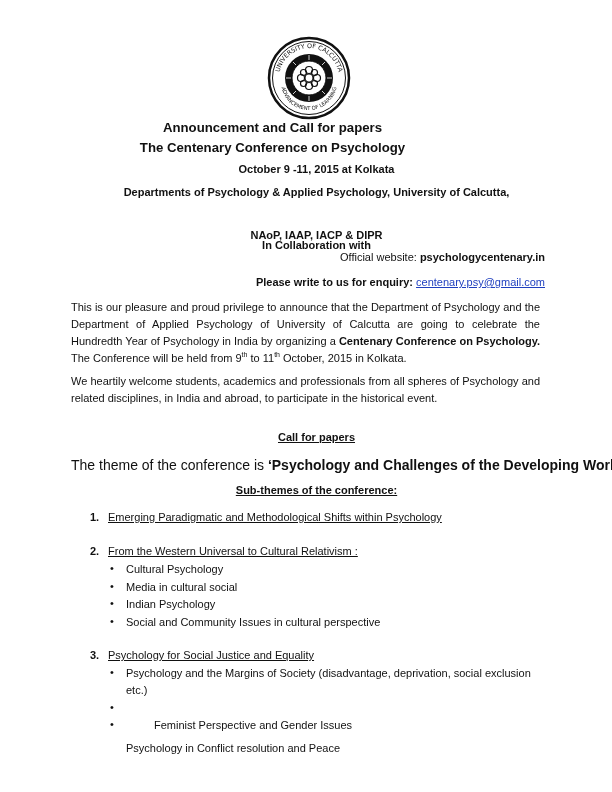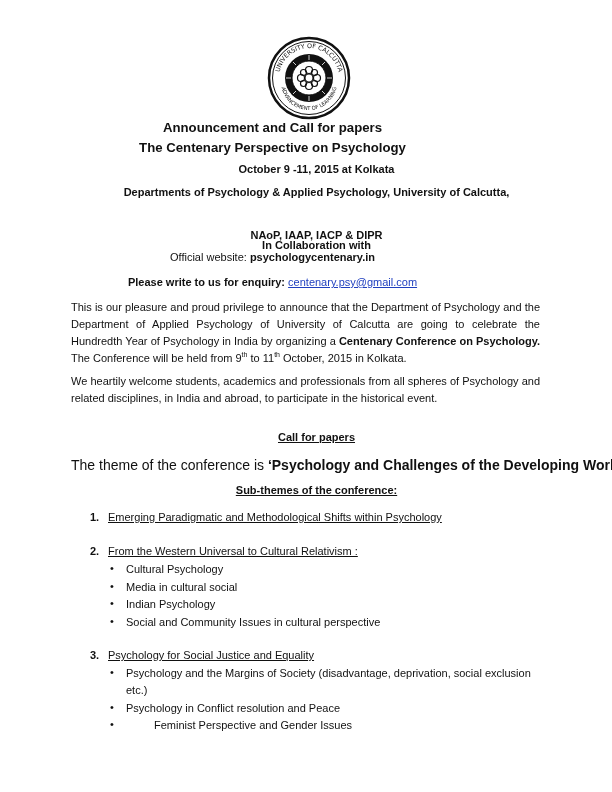--- a/index.html
+++ b/index.html
@@ -3,21 +3,21 @@
 <meta charset="utf-8">
 <style>
   html, body { margin: 0; padding: 0; background: #ffffff; }
   body { width: 612px; height: 792px; position: relative; overflow: hidden;
          font-family: "Liberation Sans", "DejaVu Sans", sans-serif; color: #111; }
   .page { position: absolute; left: 0; top: 0; width: 612px; height: 792px; }
   .logo { position: absolute; left: 267px; top: 36px; width: 84px; height: 84px; }
   .center { position: absolute; left: 0; width: 545px; text-align: center; white-space: nowrap; }
   .h1 { font-weight: bold; font-size: 13.2px; }
   .h2 { font-weight: bold; font-size: 11px; padding-left: 44px; }
-  .norm { font-size: 11px; }
+  .norm { font-size: 11px; text-align: right; }
   .b { font-weight: bold; }
   .link { color: #1f3fbf; text-decoration: underline; }
   .para { position: absolute; left: 71px; width: 469px; font-size: 11px; line-height: 17px; text-align: justify; }
   .para sup { font-size: 7px; line-height: 0; }
   .u { text-decoration: underline; }
   .left { position: absolute; left: 71px; font-size: 14px; white-space: nowrap; }
   .num { position: absolute; left: 90px; font-size: 11px; font-weight: bold; }
   .numtext { position: absolute; left: 108px; font-size: 11px; font-weight: normal; text-decoration: underline; white-space: nowrap; }
   .bul { position: absolute; left: 110px; font-size: 11px; }
   .bultext { position: absolute; left: 126px; font-size: 11px; white-space: nowrap; line-height: 17px; }
@@ -55,21 +55,21 @@
     </g>
     <defs>
       <path id="arcTop" d="M 12 42 A 30 30 0 0 1 72 42"></path>
       <path id="arcBot" d="M 14 46 A 28 28 0 0 0 70 46"></path>
     </defs>
     <text font-size="6.3" font-family="DejaVu Sans, sans-serif" fill="#111"><textPath href="#arcTop" startOffset="50%" text-anchor="middle">UNIVERSITY OF CALCUTTA</textPath></text>
     <text font-size="5.2" font-family="DejaVu Sans, sans-serif" fill="#111"><textPath href="#arcBot" startOffset="50%" text-anchor="middle">ADVANCEMENT OF LEARNING</textPath></text>
   </svg>
 
   <div class="center h1" style="top:120px;">Announcement and Call for papers</div>
-  <div class="center h1" style="top:140px;">The Centenary Perspective on Psychology</div>
+  <div class="center h1" style="top:140px;">The Centenary Conference on Psychology</div>
   <div class="center h2" style="top:163px;">October 9 -11, 2015 at  Kolkata</div>
   <div class="center h2" style="top:186px;">Departments of Psychology &amp; Applied Psychology, University of Calcutta,</div>
   <div class="center h2" style="top:208px;margin-top:31px;">In Collaboration with</div>
   <div class="center h2" style="top:229px;">NAoP, IAAP, IACP &amp; DIPR</div>
   <div class="center norm" style="top:251px;">
     <span>Official website: </span><span class="b">psychologycentenary.in</span>
   </div>
   <div class="center norm" style="top:276px;">
     <span class="b">Please write to us for enquiry: </span><span class="link">centenary.psy@gmail.com</span>
   </div>
@@ -101,17 +101,17 @@
   <div class="bultext" style="top:596px;">Indian Psychology</div>
   <div class="bul" style="top:615px;">•</div>
   <div class="bultext" style="top:614px;">Social and Community Issues  in cultural perspective</div>
 
   <div class="num" style="top:649px;">3.</div>
   <div class="numtext" style="top:649px;">Psychology for Social Justice and Equality</div>
   <div class="bul" style="top:666px;">•</div>
   <div class="bultext" style="top:665px;">Psychology and the Margins of Society (disadvantage, deprivation, social exclusion</div>
   <div class="bultext" style="top:682px;">etc.)</div>
   <div class="bul" style="top:701px;">•</div>
-  <div class="bultext" style="top:700px;">Psychology in Conflict resolution and Peace</div>
+  <div class="bultext" style="top:740px;">Psychology in Conflict resolution and Peace</div>
   <div class="bul" style="top:718px;">•</div>
   <div class="bultext" style="top:717px;padding-left:28px;">Feminist Perspective and Gender Issues</div>
 
 </div>
 
 </body></html>

